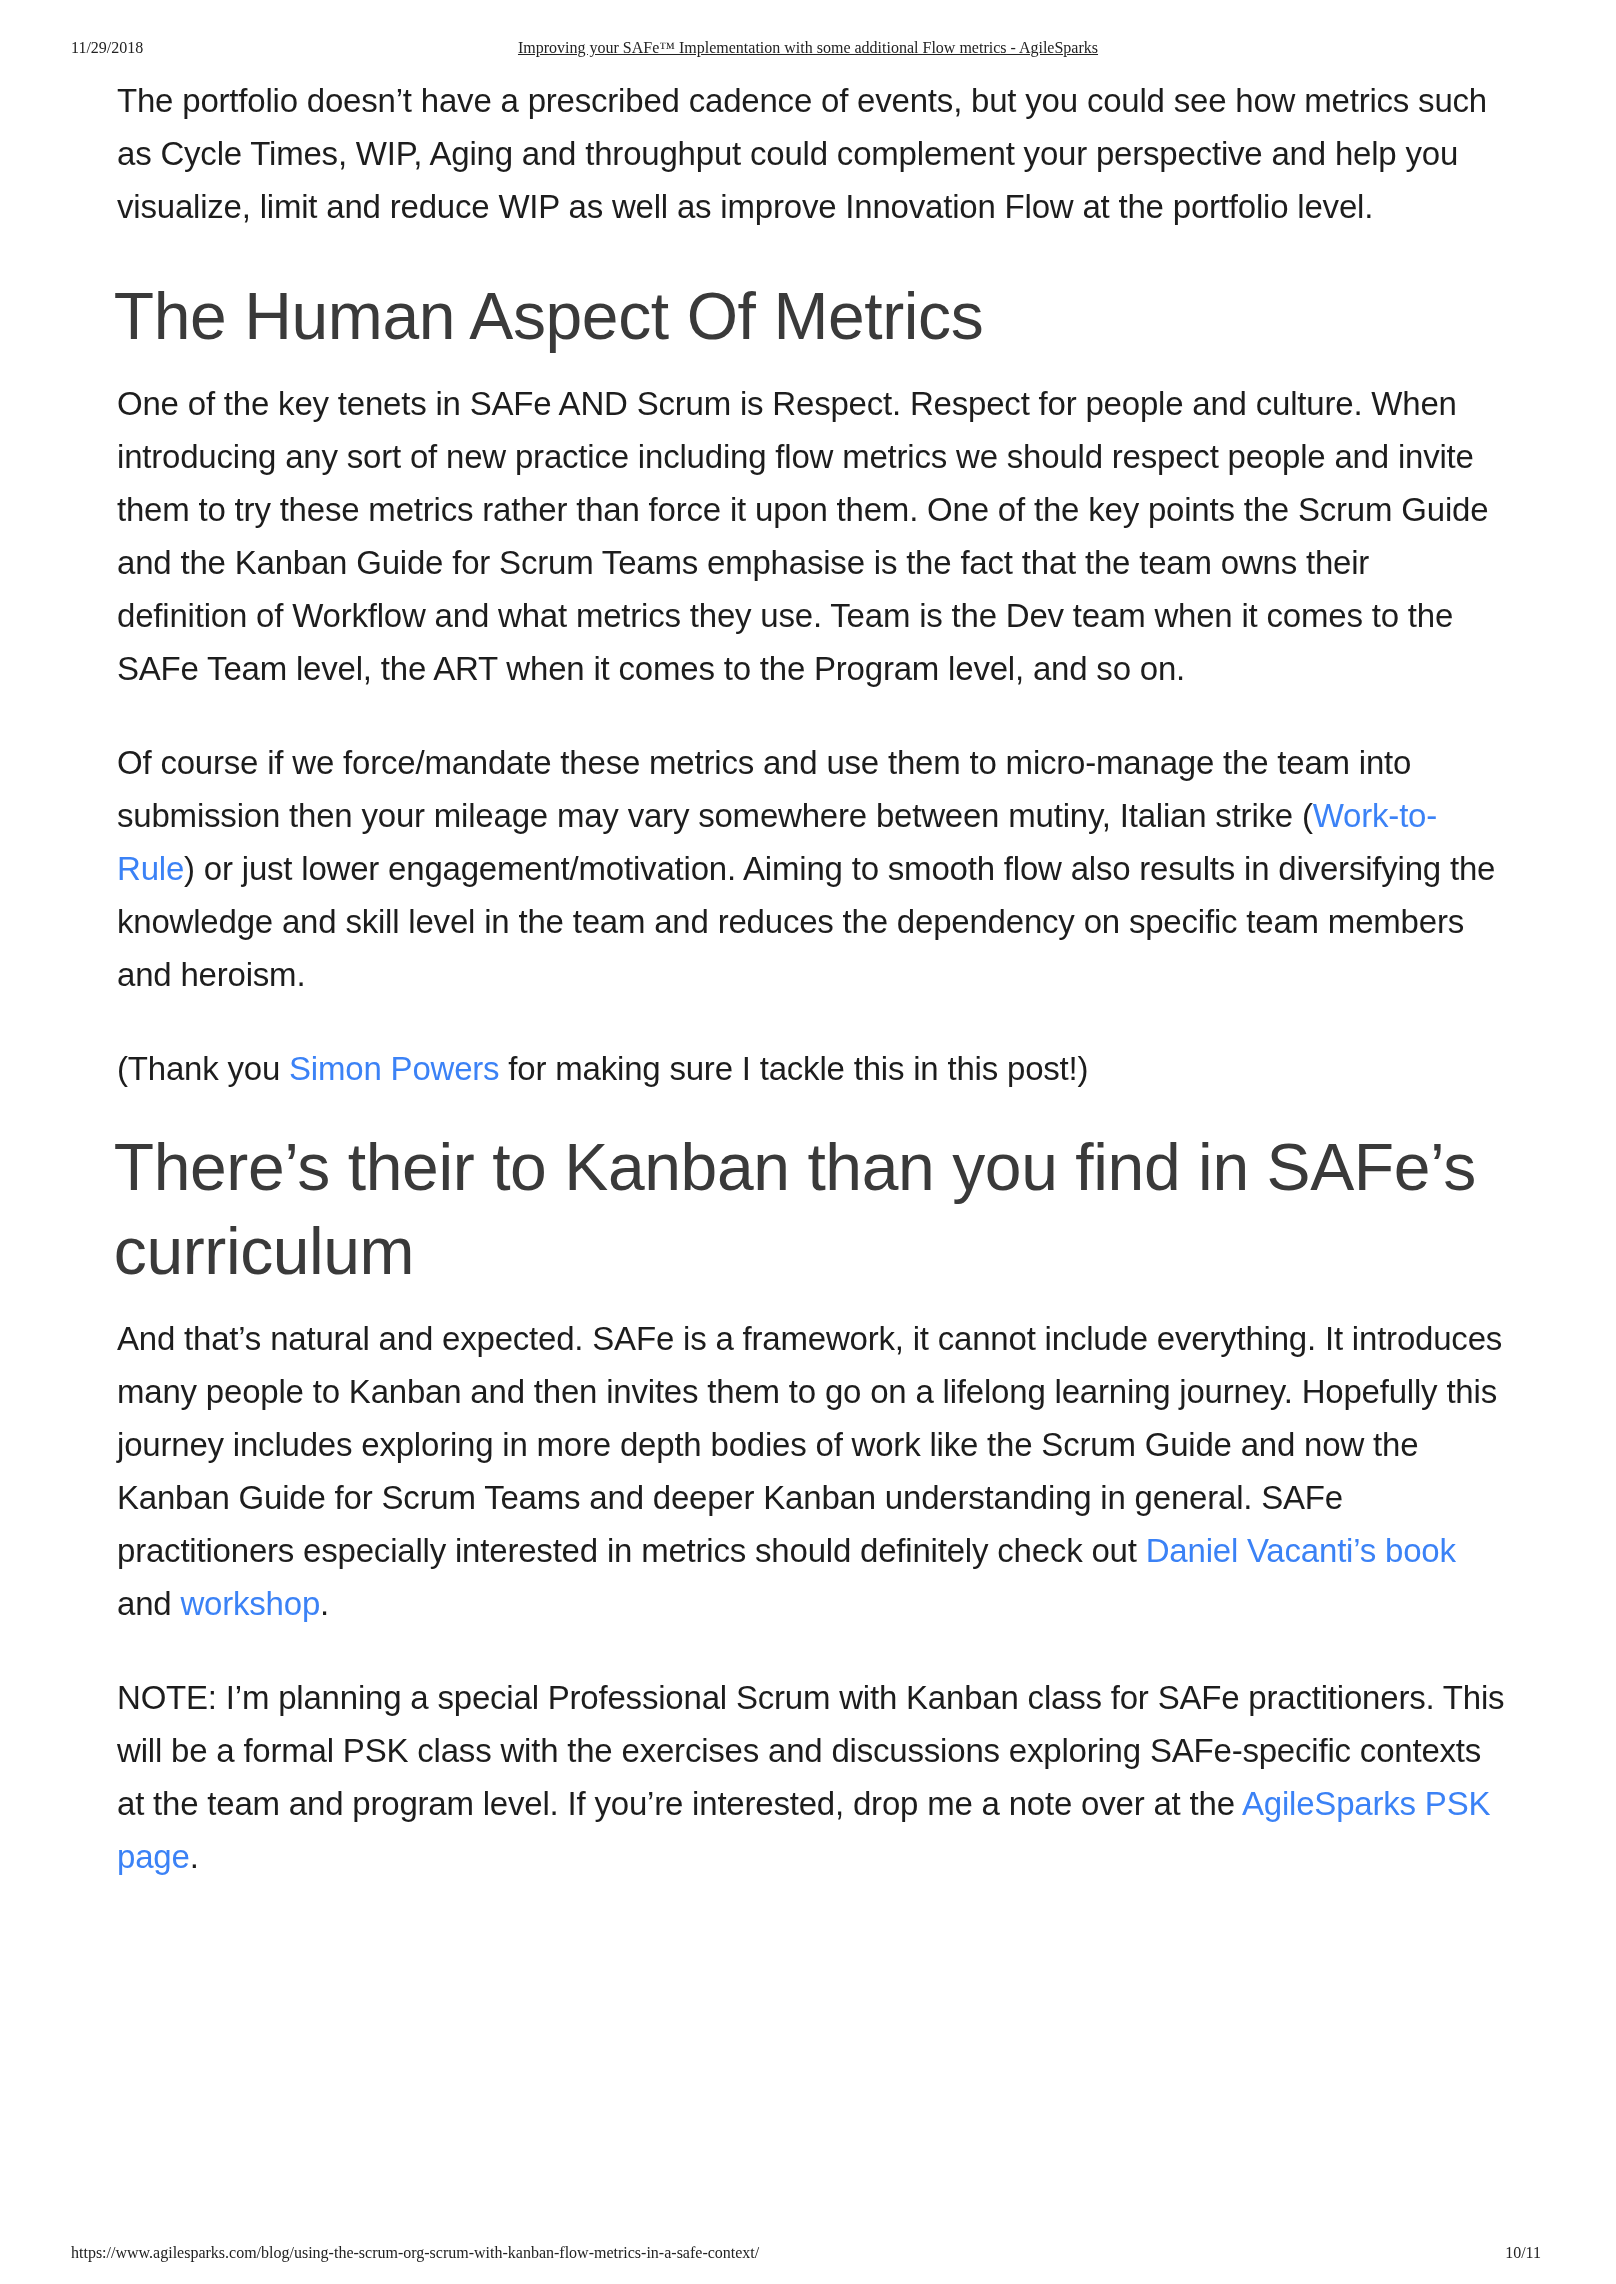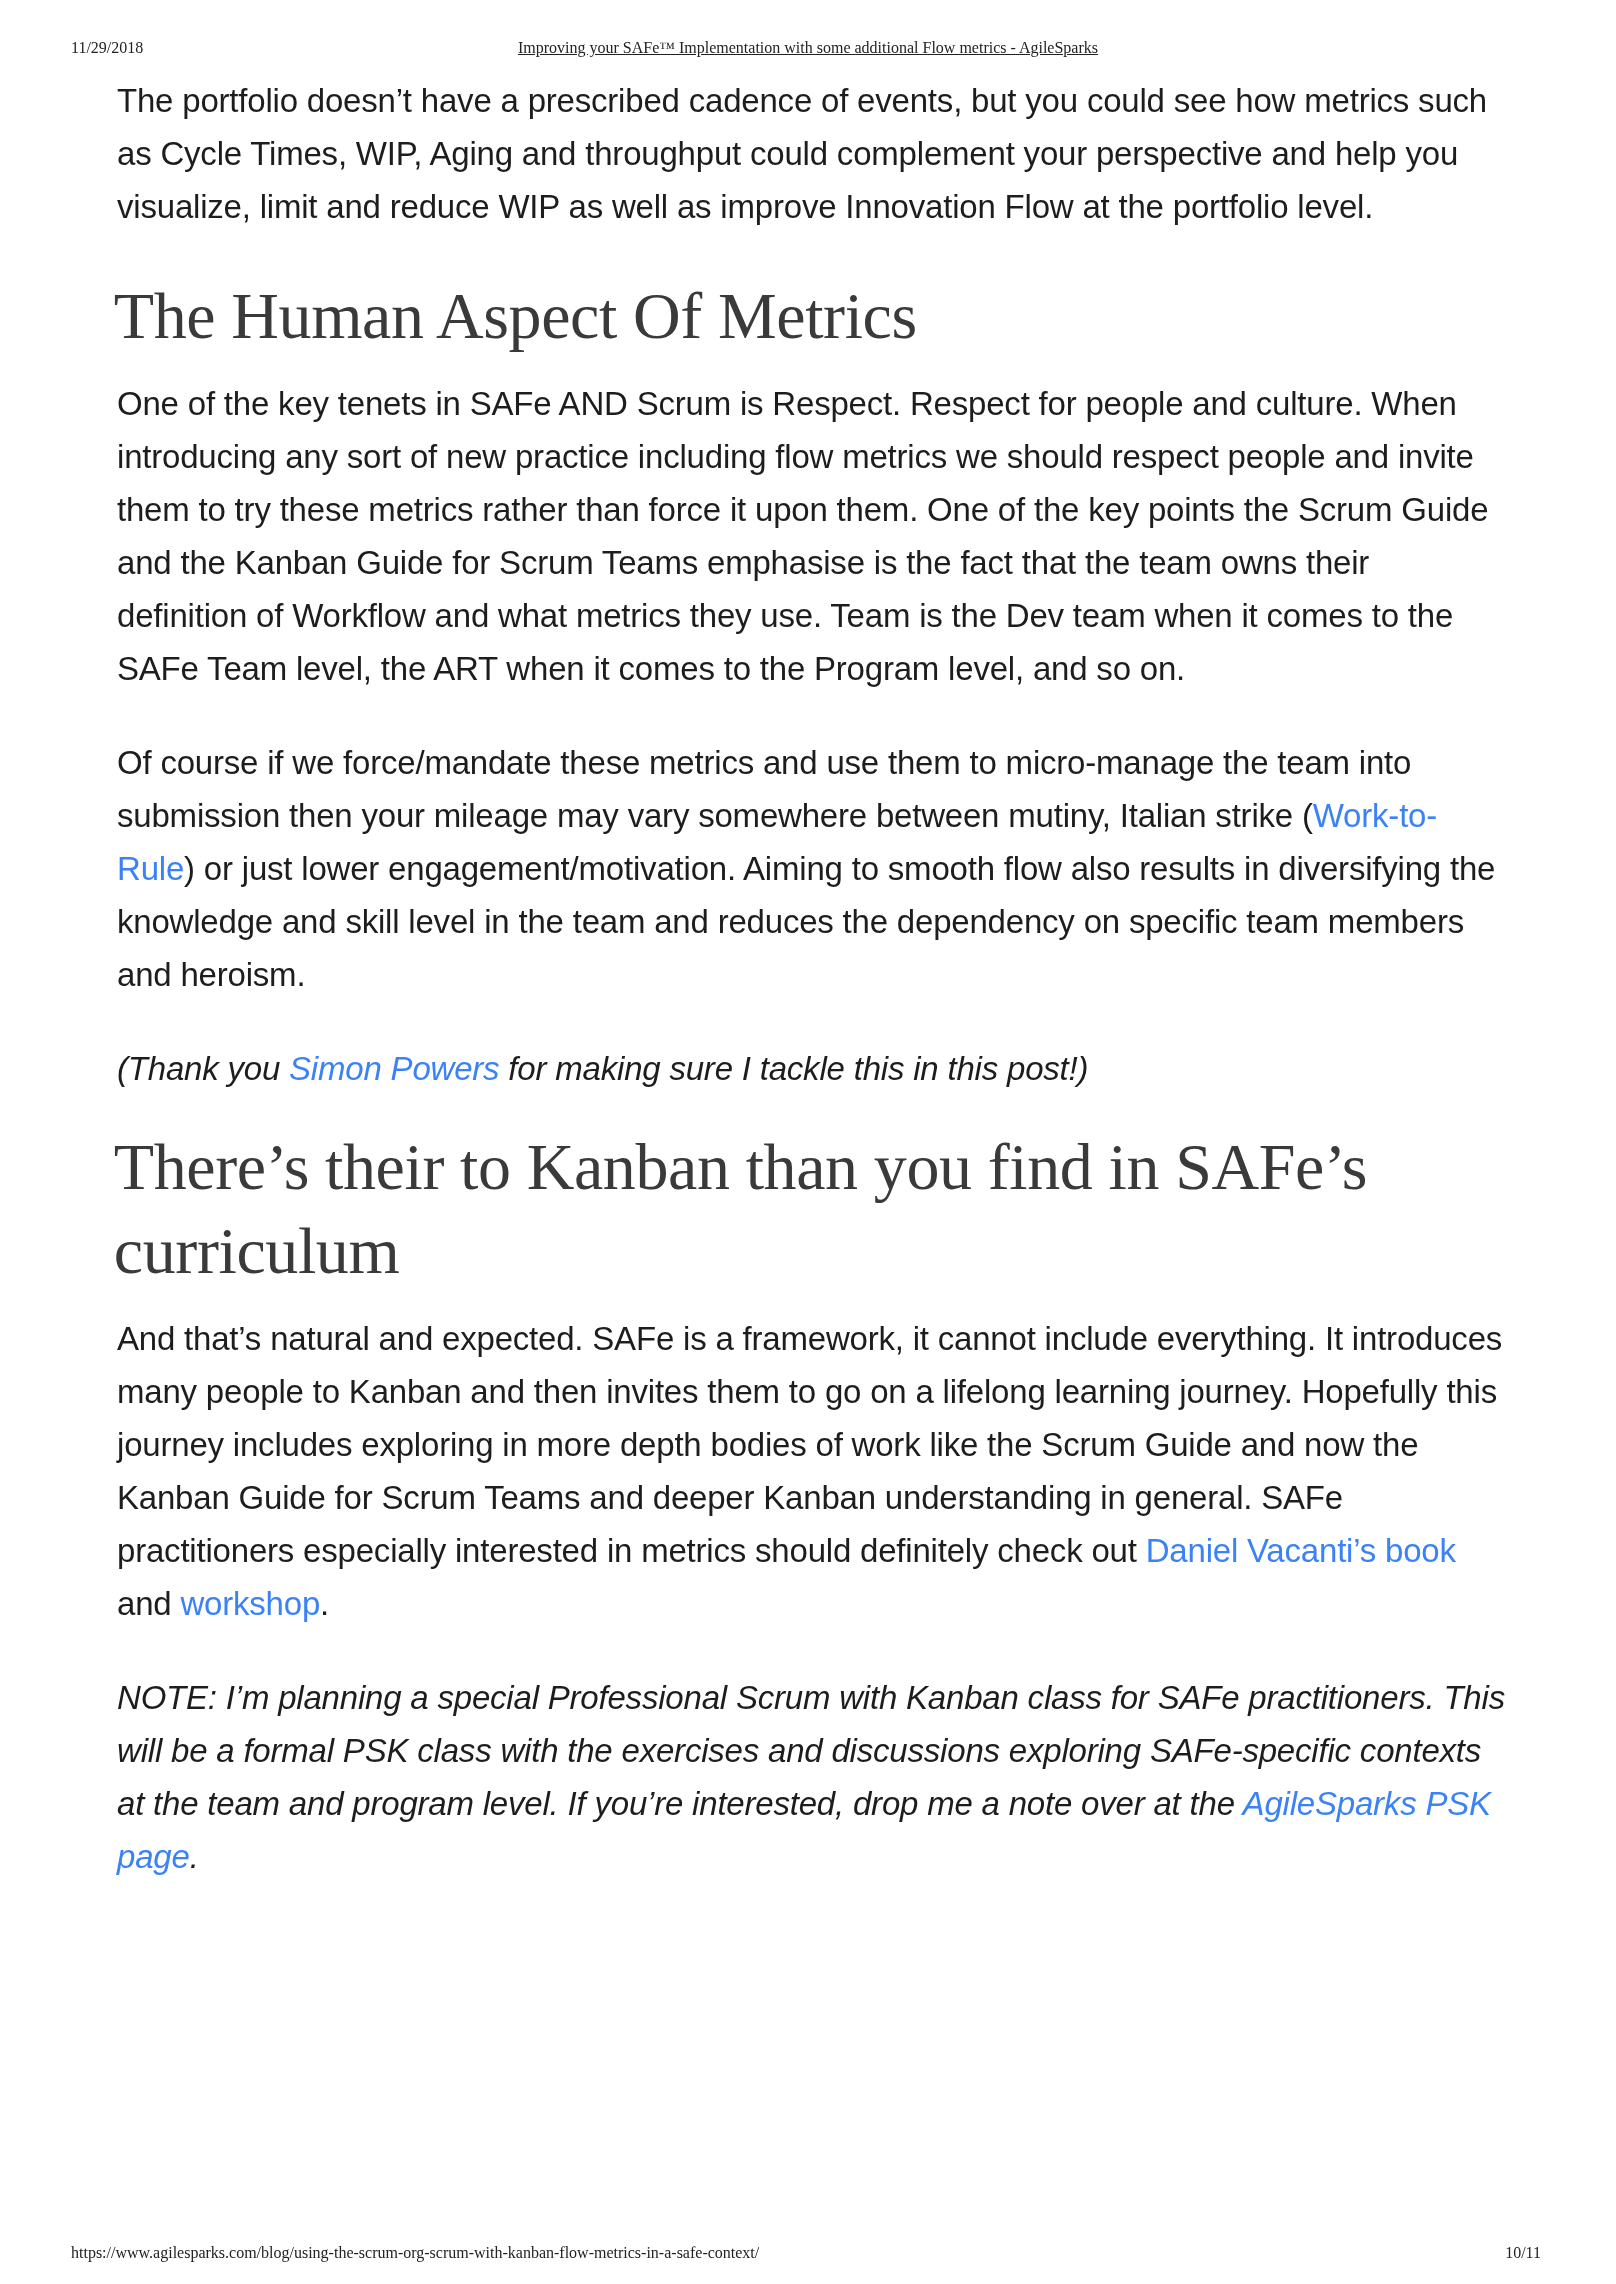--- a/index.html
+++ b/index.html
@@ -18,23 +18,23 @@
 
   .content {
     position: absolute; left: 117px; top: 74px; width: 1389px;
     font-family: "Liberation Sans", "DejaVu Sans", sans-serif;
     color: #1d1d1d;
   }
   .content p {
     font-size: 33px; line-height: 53px; margin: 0 0 41px 0;
     letter-spacing: -0.2px;
   }
-  .content p.italic { font-style: italic; }
+  .content p.italic { }
   .content h2 {
-    font-family: Liberation Serif, serif;
+    font-family: Liberation Sans, sans-serif;
     font-weight: 300; font-size: 66px; line-height: 84px;
     color: #3a3a3a; margin: 0 0 19px -3.2px; letter-spacing: -0.4px;
   }
   .content a { color: #3b82f6; text-decoration: none; }
   #h1 { margin-top: 20.5px; }
   #h2 { margin-top: -11px; }
 </style>
 </head>
 <body>
 

